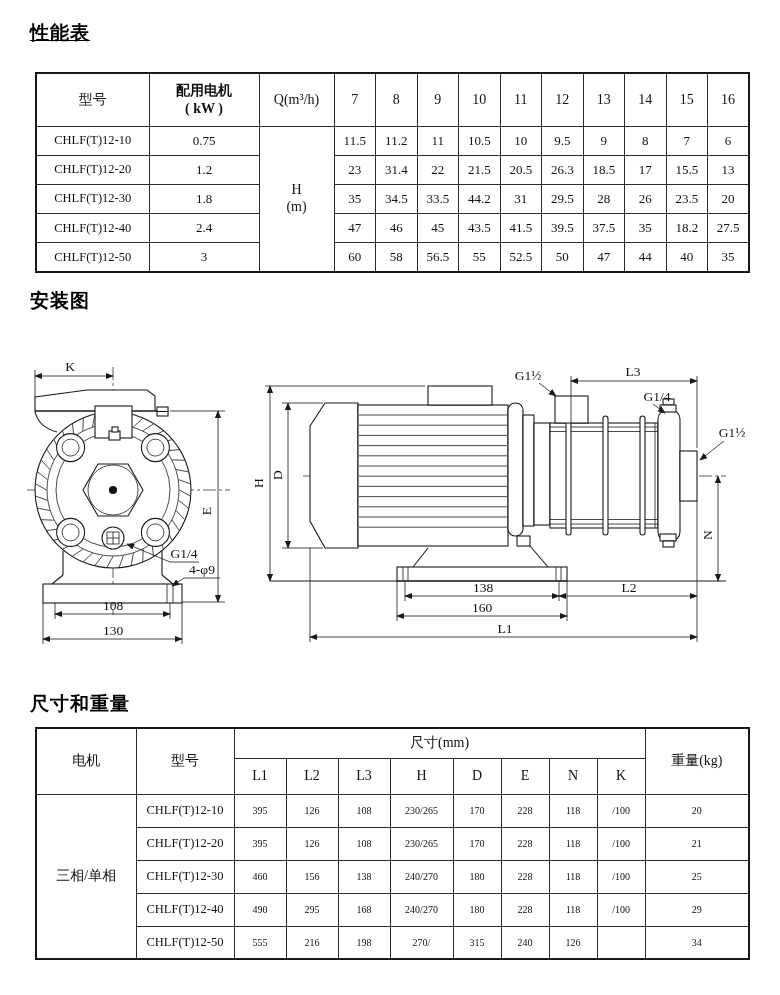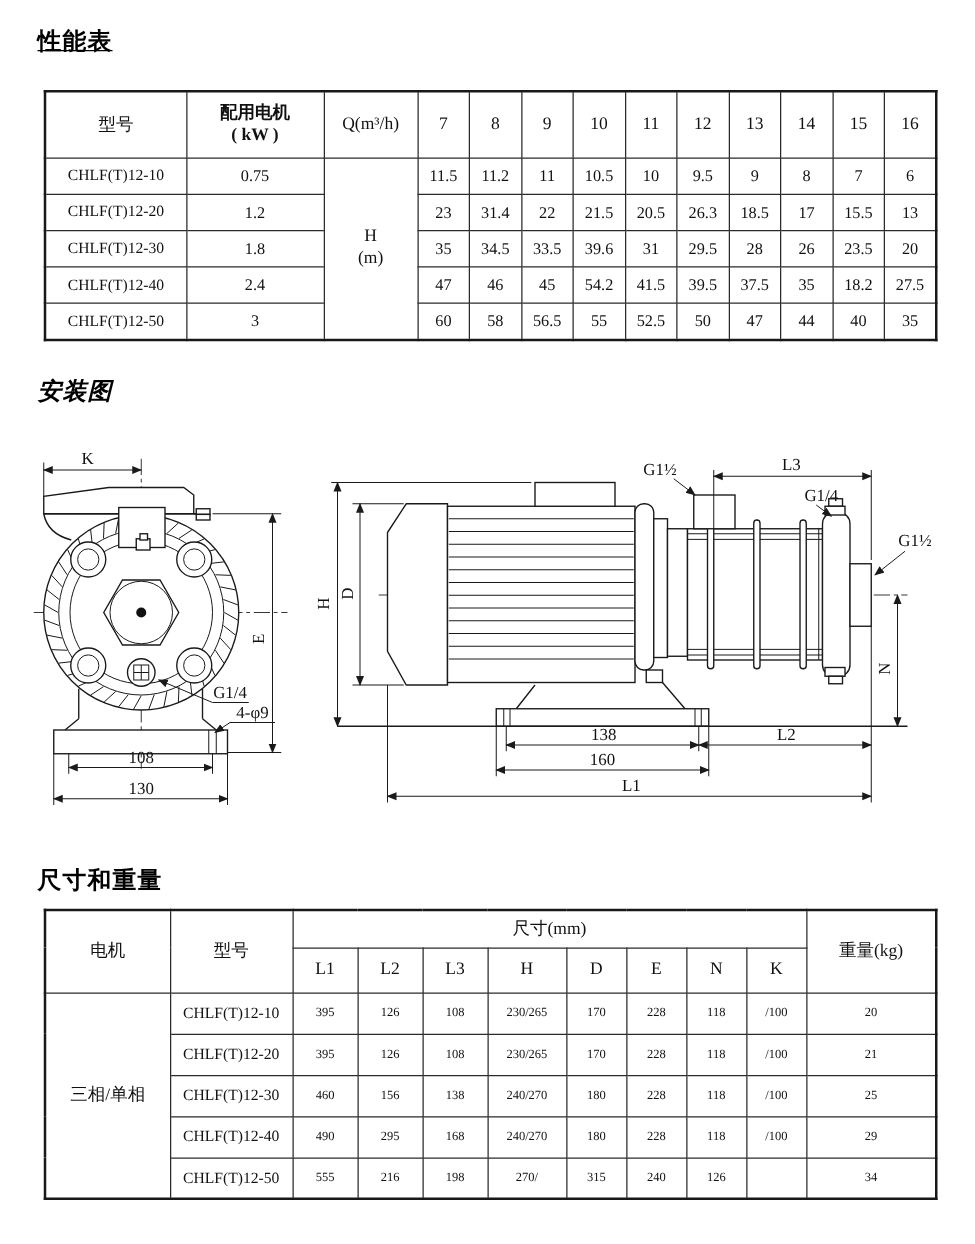--- a/index.html
+++ b/index.html
@@ -1,20 +1,20 @@
 <!DOCTYPE html>
 <html><head>
 <meta charset="utf-8">
 <style>
   html,body{margin:0;padding:0;background:#fff;}
   body{width:780px;height:995px;position:relative;font-family:"Liberation Serif",serif;color:#111;}
   .section-title{position:absolute;margin:0;font-family:"DejaVu Sans","Liberation Sans",sans-serif;
     font-weight:bold;font-size:19px;letter-spacing:1px;color:#000;}
   #perf-title{left:30px;top:20px;text-decoration:underline;}
-  #install-title{left:30px;top:300px;font-style:italic;}
+  #install-title{left:30px;top:288px;}
   #dim-title{left:30px;top:691px;text-align:right;}
 
   table{border-collapse:collapse;table-layout:fixed;position:absolute;background:#fff;
     border:2px solid #181818;}
   th,td{border:1px solid #2b2b2b;text-align:center;vertical-align:middle;padding:0;
     font-family:"Liberation Serif",serif;font-weight:normal;overflow:hidden;}
   #perf-table{left:35px;top:72px;width:713px;}
   #perf-table thead tr{height:53px;}
   #perf-table tbody tr{height:29.2px;}
   #perf-table th{font-size:14px;}
@@ -113,35 +113,35 @@
         <td>17</td>
         <td>15.5</td>
         <td>13</td>
       </tr>
       <tr>
         <td class="model">CHLF(T)12-30</td>
         <td>1.8</td>
         <td>35</td>
         <td>34.5</td>
         <td>33.5</td>
-        <td>39.6</td>
+        <td>44.2</td>
         <td>31</td>
         <td>29.5</td>
         <td>28</td>
         <td>26</td>
         <td>23.5</td>
         <td>20</td>
       </tr>
       <tr>
         <td class="model">CHLF(T)12-40</td>
         <td>2.4</td>
         <td>47</td>
         <td>46</td>
         <td>45</td>
-        <td>54.2</td>
+        <td>43.5</td>
         <td>41.5</td>
         <td>39.5</td>
         <td>37.5</td>
         <td>35</td>
         <td>18.2</td>
         <td>27.5</td>
       </tr>
       <tr>
         <td class="model">CHLF(T)12-50</td>
         <td>3</td>

